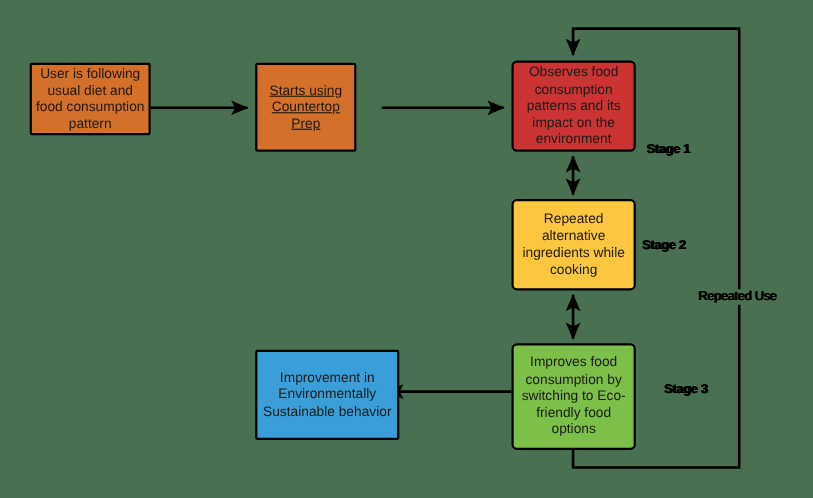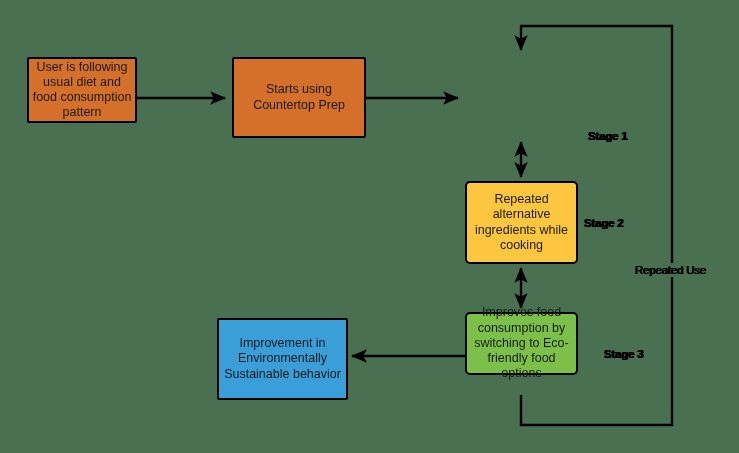--- a/index.html
+++ b/index.html
@@ -107,34 +107,37 @@
 
     <g>
       <path d="M521,395 L521,425 L672,425 L672,26 L521,26 L521,50" fill="none" stroke="#000000" stroke-width="2.4" stroke-linejoin="miter" marker-end="url(#arrowhead)"></path>
     </g>
   </svg>
 
   <div class="node sq" style="left:27px; top:57px; width:110px; height:66px; background:#d4702a;">
     <span class="node-text">User is following usual diet and food consumption pattern</span>
   </div>
 
-  <div class="node sq" style="left:232px; top:57px; width:134px; height:81px; background:#d4702a;">
+  <div class="node sq" style="left:232px; top:57px; width:92px; height:81px; background:#d4702a;text-decoration:underline;">
     <span class="node-text">Starts using Countertop Prep</span>
   </div>
 
+  <div class="node" style="left:465px; top:55px; width:113px; height:83px; background:#cc3333;">
+    <span class="node-text">Observes food consumption patterns and its impact on the environment</span>
+  </div>
 
   <div class="node" style="left:465px; top:181px; width:113px; height:83px; background:#fcc63f;">
     <span class="node-text">Repeated alternative ingredients while cooking</span>
   </div>
 
-  <div class="node" style="left:465px; top:312px; width:113px; height:63px; background:#7cc04a;">
+  <div class="node" style="left:465px; top:312px; width:113px; height:97px; background:#7cc04a;">
     <span class="node-text">Improves food consumption by switching to Eco-friendly food options</span>
   </div>
 
-  <div class="node sq" style="left:217px; top:318px; width:131px; height:82px; background:#3a9fd8;">
+  <div class="node sq" style="left:232px; top:318px; width:131px; height:82px; background:#3a9fd8;">
     <span class="node-text">Improvement in Environmentally Sustainable behavior</span>
   </div>
 
   <div class="stage-label" style="left:588px; top:90px;margin-top:40px;">Stage 1</div>
   <div class="stage-label" style="left:584px; top:217px;">Stage 2</div>
   <div class="stage-label" style="left:604px; top:348px;">Stage 3</div>
 
   <div class="loop-label" style="left:633px; top:263px;">Repeated Use</div>
 
 </div>

